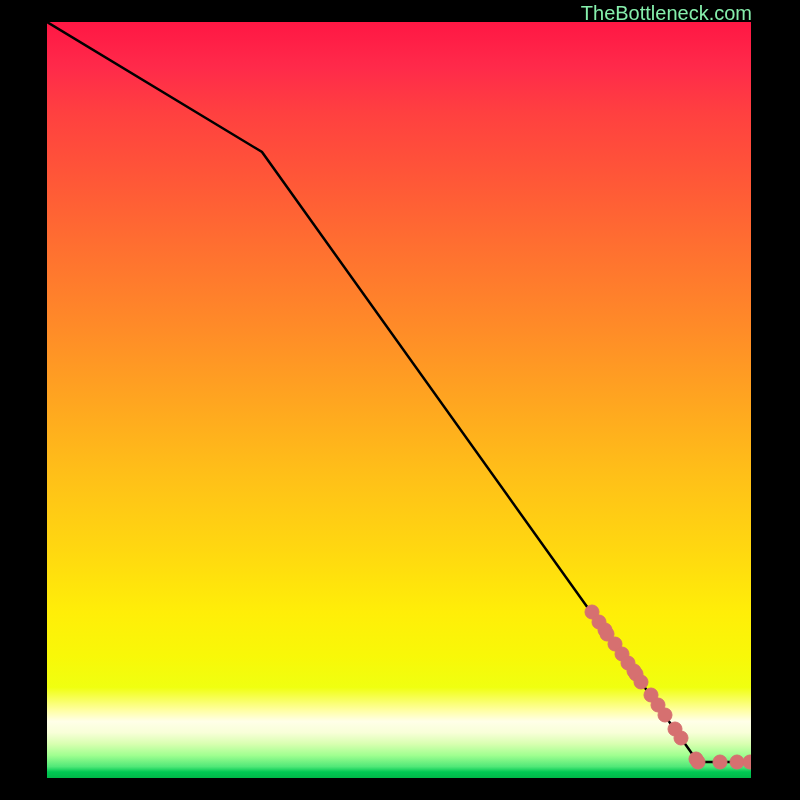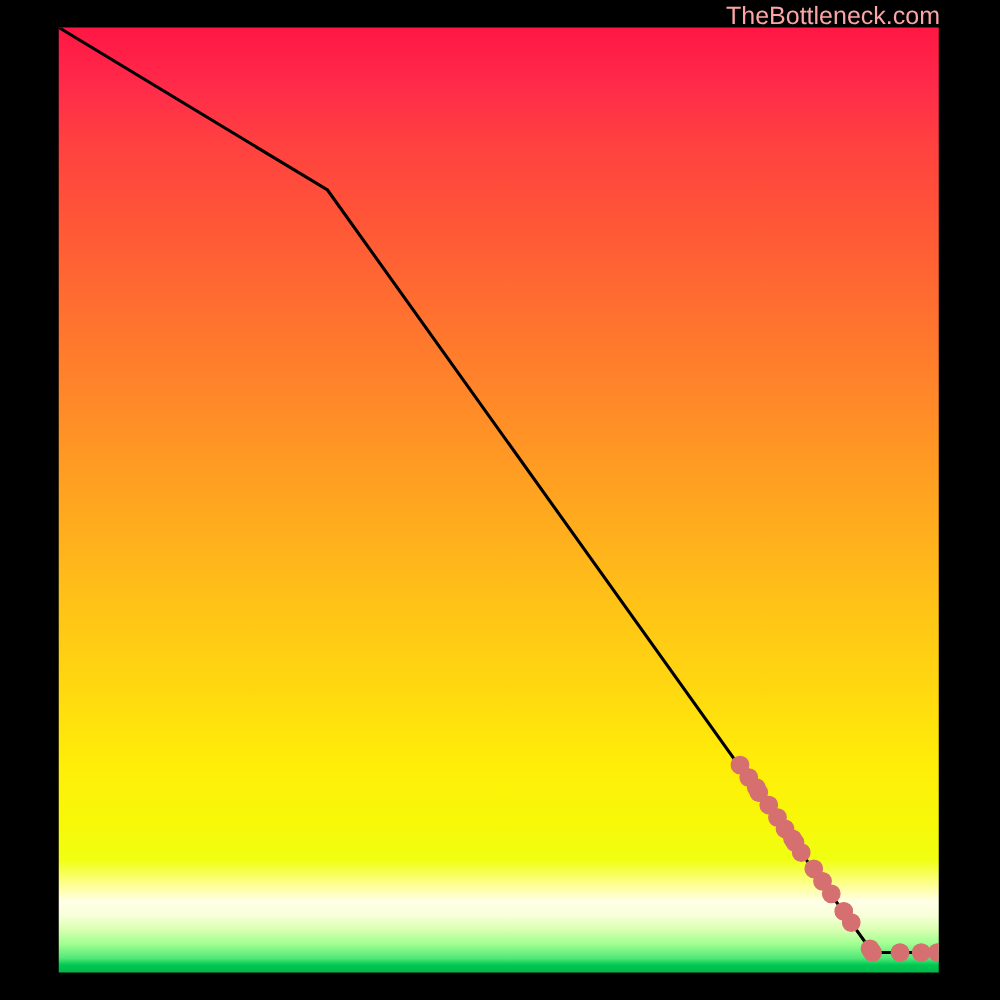--- a/index.html
+++ b/index.html
@@ -38,21 +38,21 @@
       #a0ff90 97%,
       #50e878 98.5%,
       #00c853 99.2%,
       #00b848 100%
     );
   }
   .attribution {
     position: absolute;
     top: 2px;
     right: 48px;
-    color: #fca5a5;
+    color: #86efac;
     font-size: 20px;
     font-weight: 500;
   }
   svg.overlay {
     position: absolute;
     left: 47px;
     top: 22px;
     width: 704px;
     height: 756px;
     pointer-events: none;

